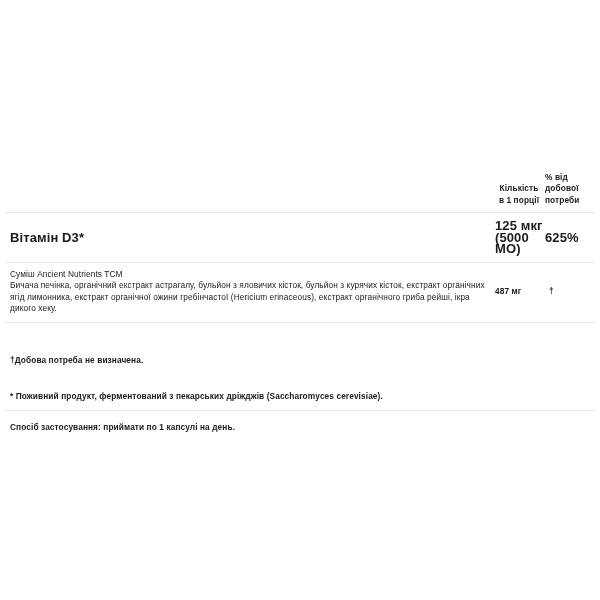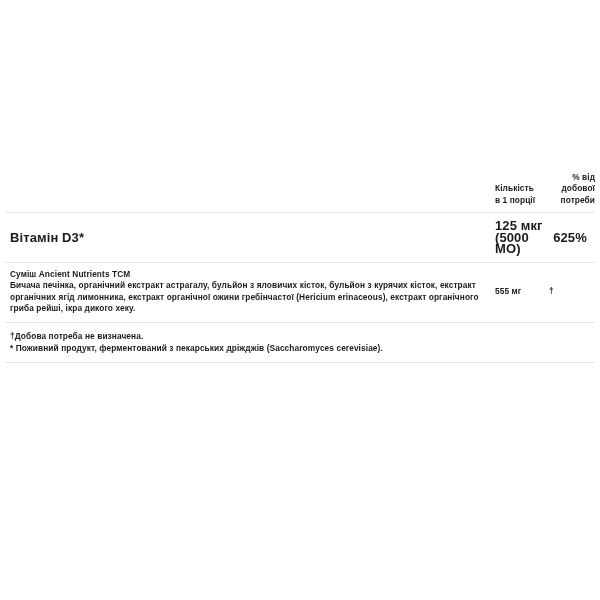--- a/index.html
+++ b/index.html
@@ -65,21 +65,21 @@
   
   .head-row th {
     vertical-align: bottom;
     padding: 0 0 6px 0;
     font-size: 8.3px;
     font-weight: bold;
     line-height: 11.5px;
     letter-spacing: .1px;
   }
   .head-row .h-spacer { height: 46px; }
-  .head-row .h-amount { padding-left: 5px; }
+  .head-row .h-amount { padding-left: 5px; text-align: center; }
   .head-row .h-dv     { padding-left: 2px; }
 
   
   .nutri-row td {
     padding: 7px 0 7px 0;
     font-size: 13px;
     line-height: 11.5px;
     letter-spacing: .1px;
   }
   .nutri-row .n-name {
@@ -87,36 +87,35 @@
     font-weight: bold;
   }
   .nutri-row .n-amount {
     padding-left: 5px;
     font-weight: bold;
     white-space: pre-line;
   }
   .nutri-row .n-dv {
     padding-left: 2px;
     font-weight: bold;
-    text-align: center;
   }
 
   
   .nutri-row td.mid { vertical-align: middle; margin-left: 46px; }
 
   
   .blend-row td {
     padding: 6px 0 7px 0;
     font-size: 8.3px;
     line-height: 11.6px;
     letter-spacing: .1px;
   }
   .blend-row .b-name {
     padding-left: 5px;
-    font-weight: bold;
+    font-weight: normal;
   }
   .blend-title { display: block; }
   .blend-desc  { display: block; }
   .blend-row .b-amount {
     padding-left: 5px;
     font-weight: bold;
     vertical-align: middle;
     white-space: nowrap;
   }
   .blend-row .b-dv {
@@ -126,21 +125,21 @@
   }
 
   
   .foot-row td {
     padding: 7px 0 7px 5px;
     font-size: 8.3px;
     line-height: 12.4px;
     font-weight: bold;
     letter-spacing: .1px;
   }
-  .foot-line { display: block; }
+  .foot-line { display: block; margin-top: 24px; }
 
   .usage-row td {
     padding: 10px 0 6px 5px;
     font-size: 8.3px;
     font-weight: bold;
     line-height: 12px;
     letter-spacing: .1px;
   }
 </style>
 </head>
@@ -155,47 +154,50 @@
       <col class="col-dv">
     </colgroup>
     <tbody>
 
 
 
       <tr class="head-row row-line">
         <th class="h-spacer"></th>
         <th class="h-amount" style="white-space: pre-line;">Кількість
 в 1 порції</th>
-        <th class="h-dv" style="white-space: pre-line; text-align: right;">% від
+        <th class="h-dv" style="white-space: pre-line;">% від
 добової
 потреби</th>
       </tr>
 
       <tr class="nutri-row row-line">
         <td class="n-name mid">Вітамін D3*</td>
         <td class="n-amount">125 мкг
 (5000
 МО)</td>
         <td class="n-dv mid">625%</td>
       </tr>
 
 
       <tr class="blend-row row-line">
         <td class="b-name">
           <span class="blend-title">Суміш Ancient Nutrients TCM</span>
           <span class="blend-desc">Бичача печінка, органічний екстракт астрагалу, бульйон з яловичих кісток, бульйон з курячих кісток, екстракт органічних ягід лимонника, екстракт органічної ожини гребінчастої (Hericium erinaceous), екстракт органічного гриба рейші, ікра дикого хеку.</span>
         </td>
-        <td class="b-amount">555 мг</td>
+        <td class="b-amount">487 мг</td>
         <td class="b-dv">†</td>
       </tr>
 
       <tr class="foot-row row-line">
         <td colspan="3">
           <span class="foot-line">†Добова потреба не визначена.</span>
           <span class="foot-line">* Поживний продукт, ферментований з пекарських дріжджів (Saccharomyces cerevisiae).</span>
         </td>
       </tr>
 
+      <tr class="usage-row">
+        <td colspan="3">Спосіб застосування: приймати по 1 капсулі на день.</td>
+      </tr>
 
     </tbody>
   </table>
 
 </div>
 
 </body></html>

